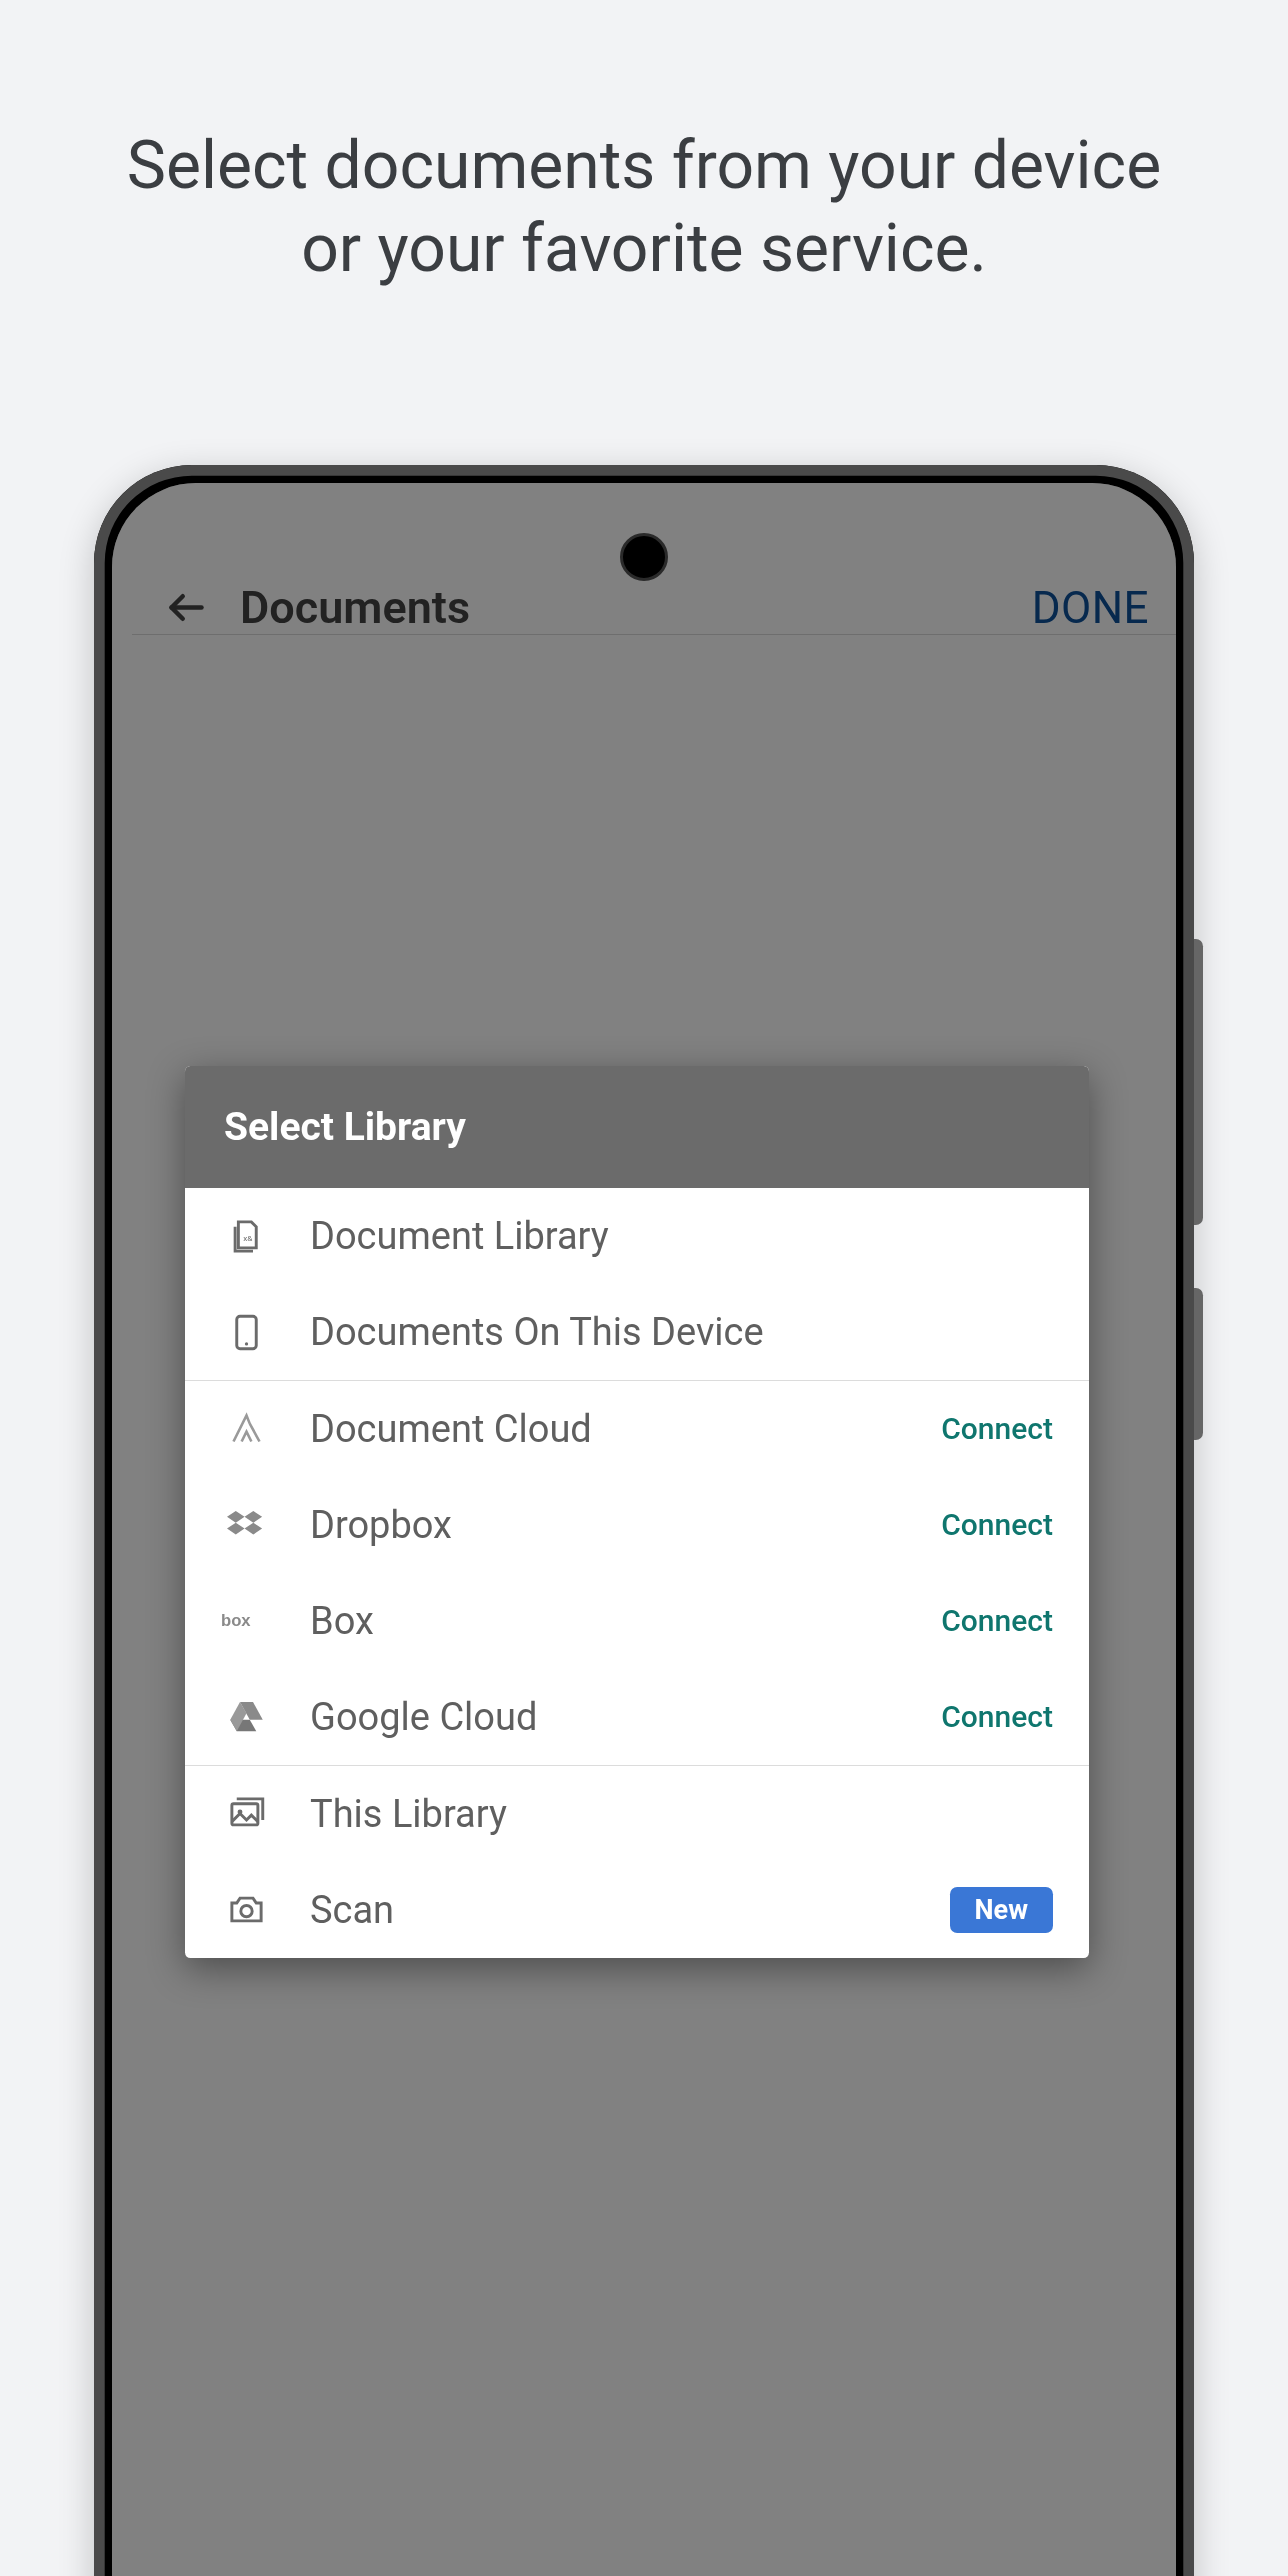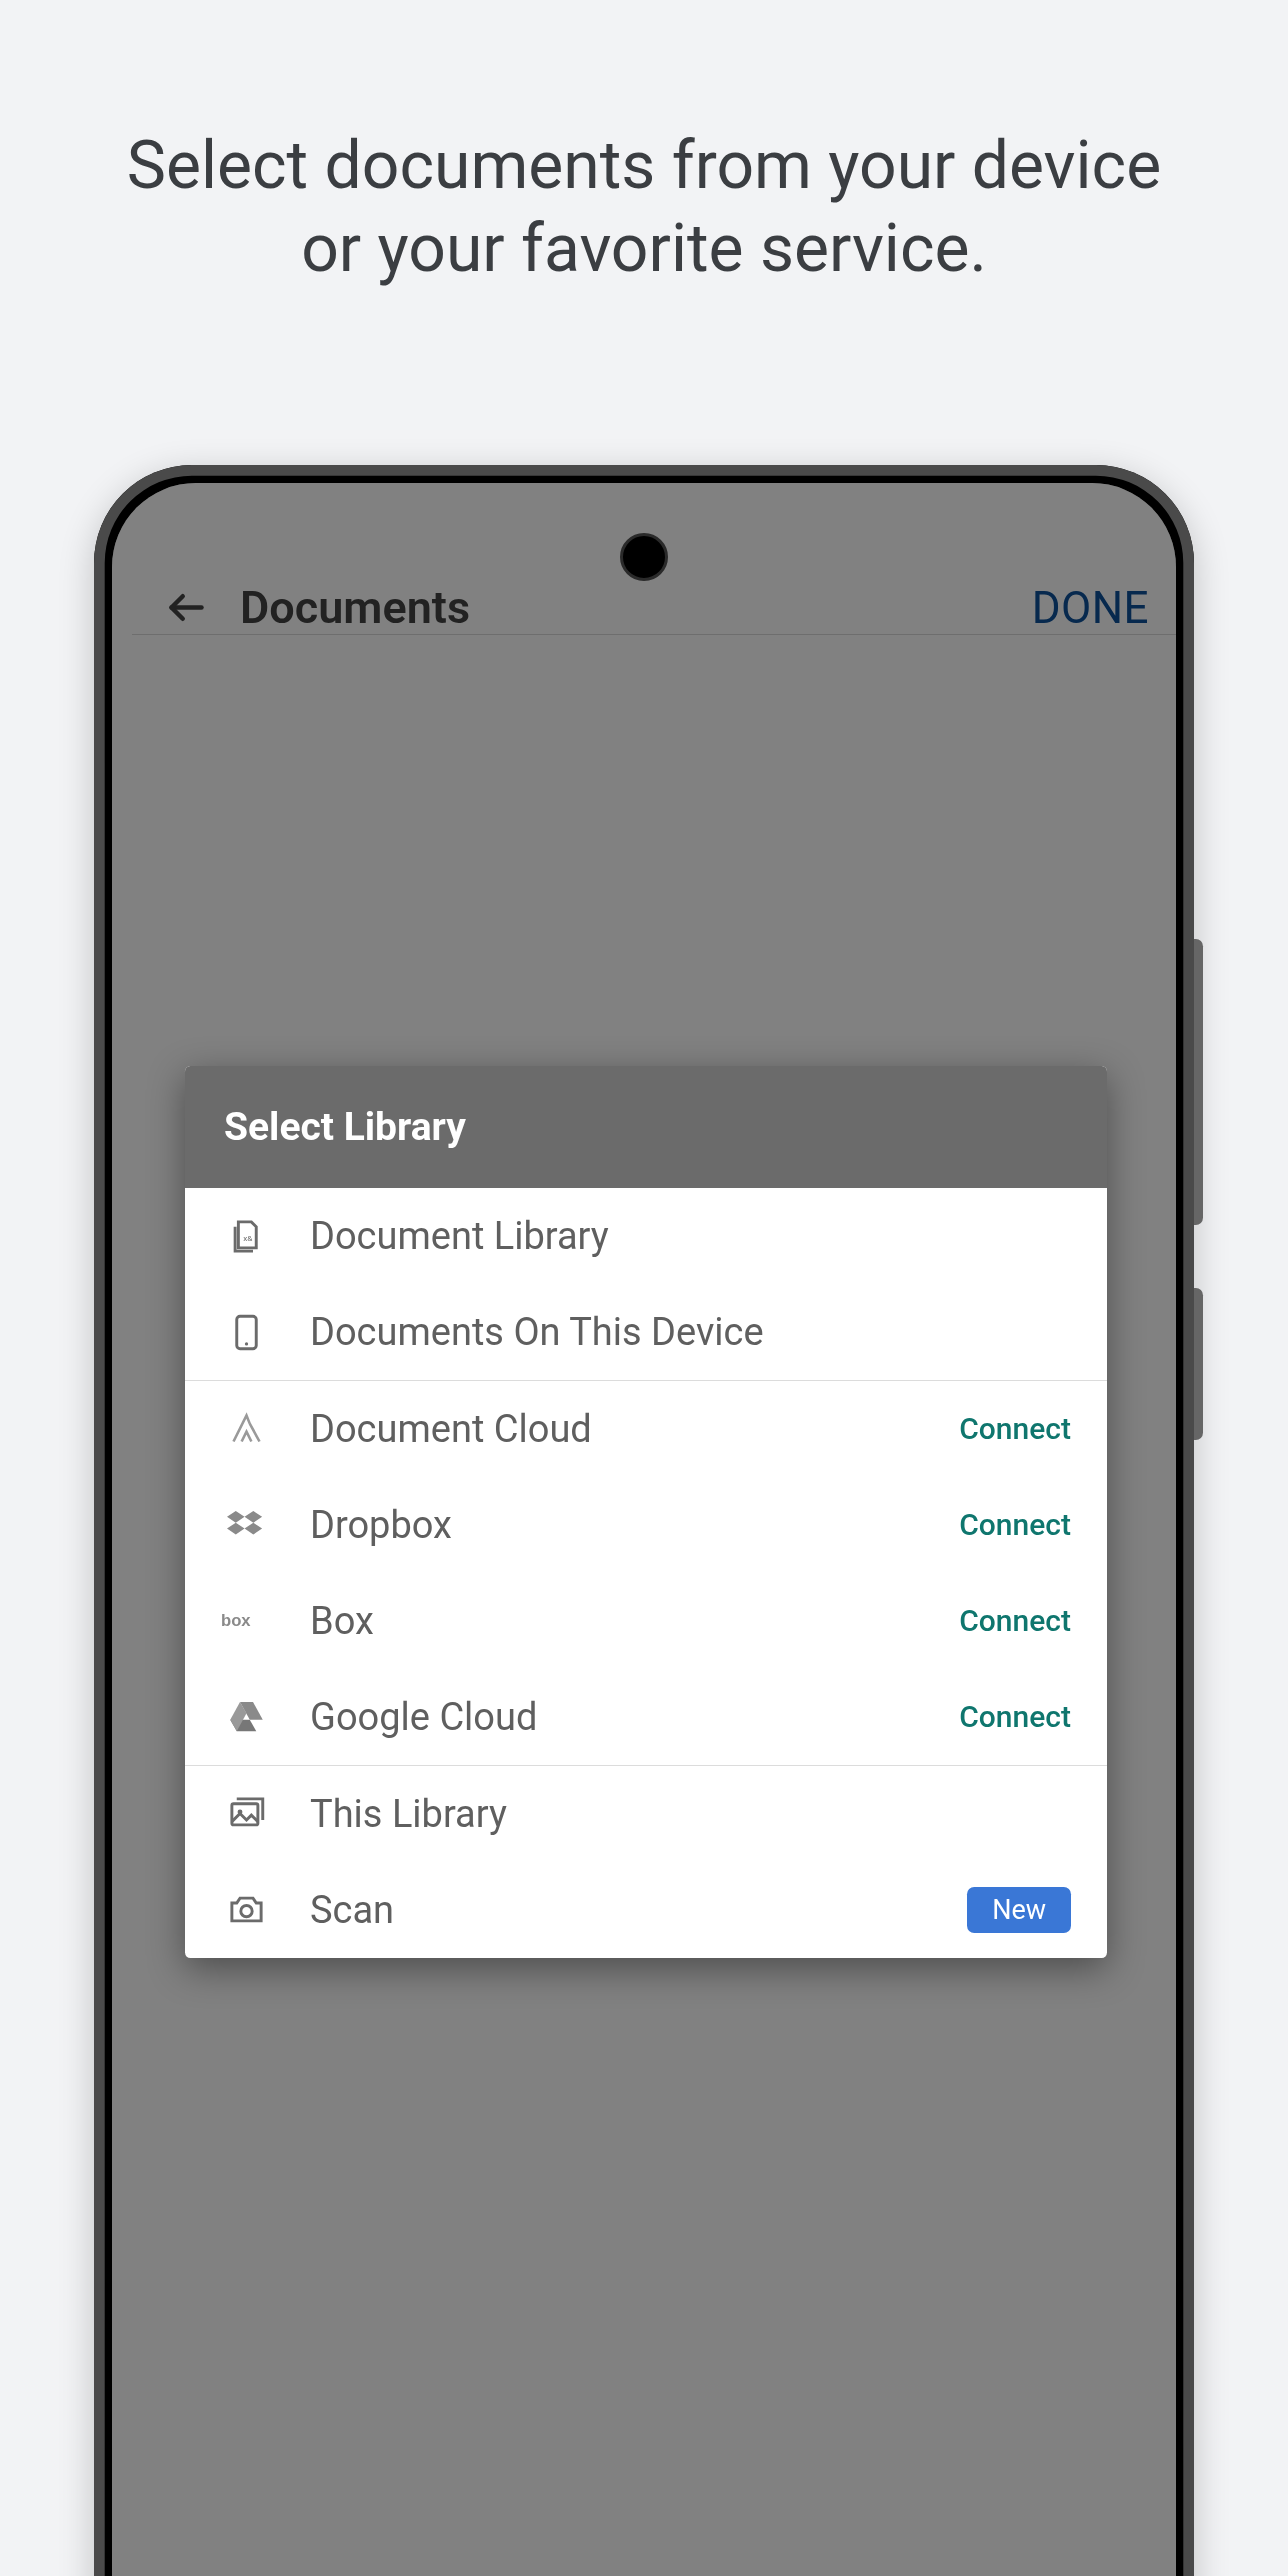--- a/index.html
+++ b/index.html
@@ -103,21 +103,21 @@
   }
   .done {
     font-size: 44px;
     font-weight: 400;
     color: #0b3d73;
     letter-spacing: 0.4px;
   }
   .modal {
     position: absolute;
     left: 73px;
-    right: 69px;
+    right: 87px;
     top: 583px;
     background: #fff;
     border-radius: 5.4px;
     box-shadow: 0 10.7px 36px rgba(0,0,0,0.4);
     overflow: hidden;
   }
   .modal-header {
     background: #6b6b6b;
     color: #fff;
     font-size: 39px;
@@ -149,21 +149,21 @@
     font-weight: 500;
   }
   .divider {
     height: 0.9px;
     background: #dcdcdc;
   }
   .badge {
     background: #3a77d6;
     color: #fff;
     font-size: 27px;
-    font-weight: 400;
+    font-weight: 700;
     padding: 7.2px 25px;
     border-radius: 7.2px;
   }
 </style>
 </head>
 <body>
 
 <div class="marketing-text">Select documents from your device or your favorite service.</div>
 
 <div class="phone">

